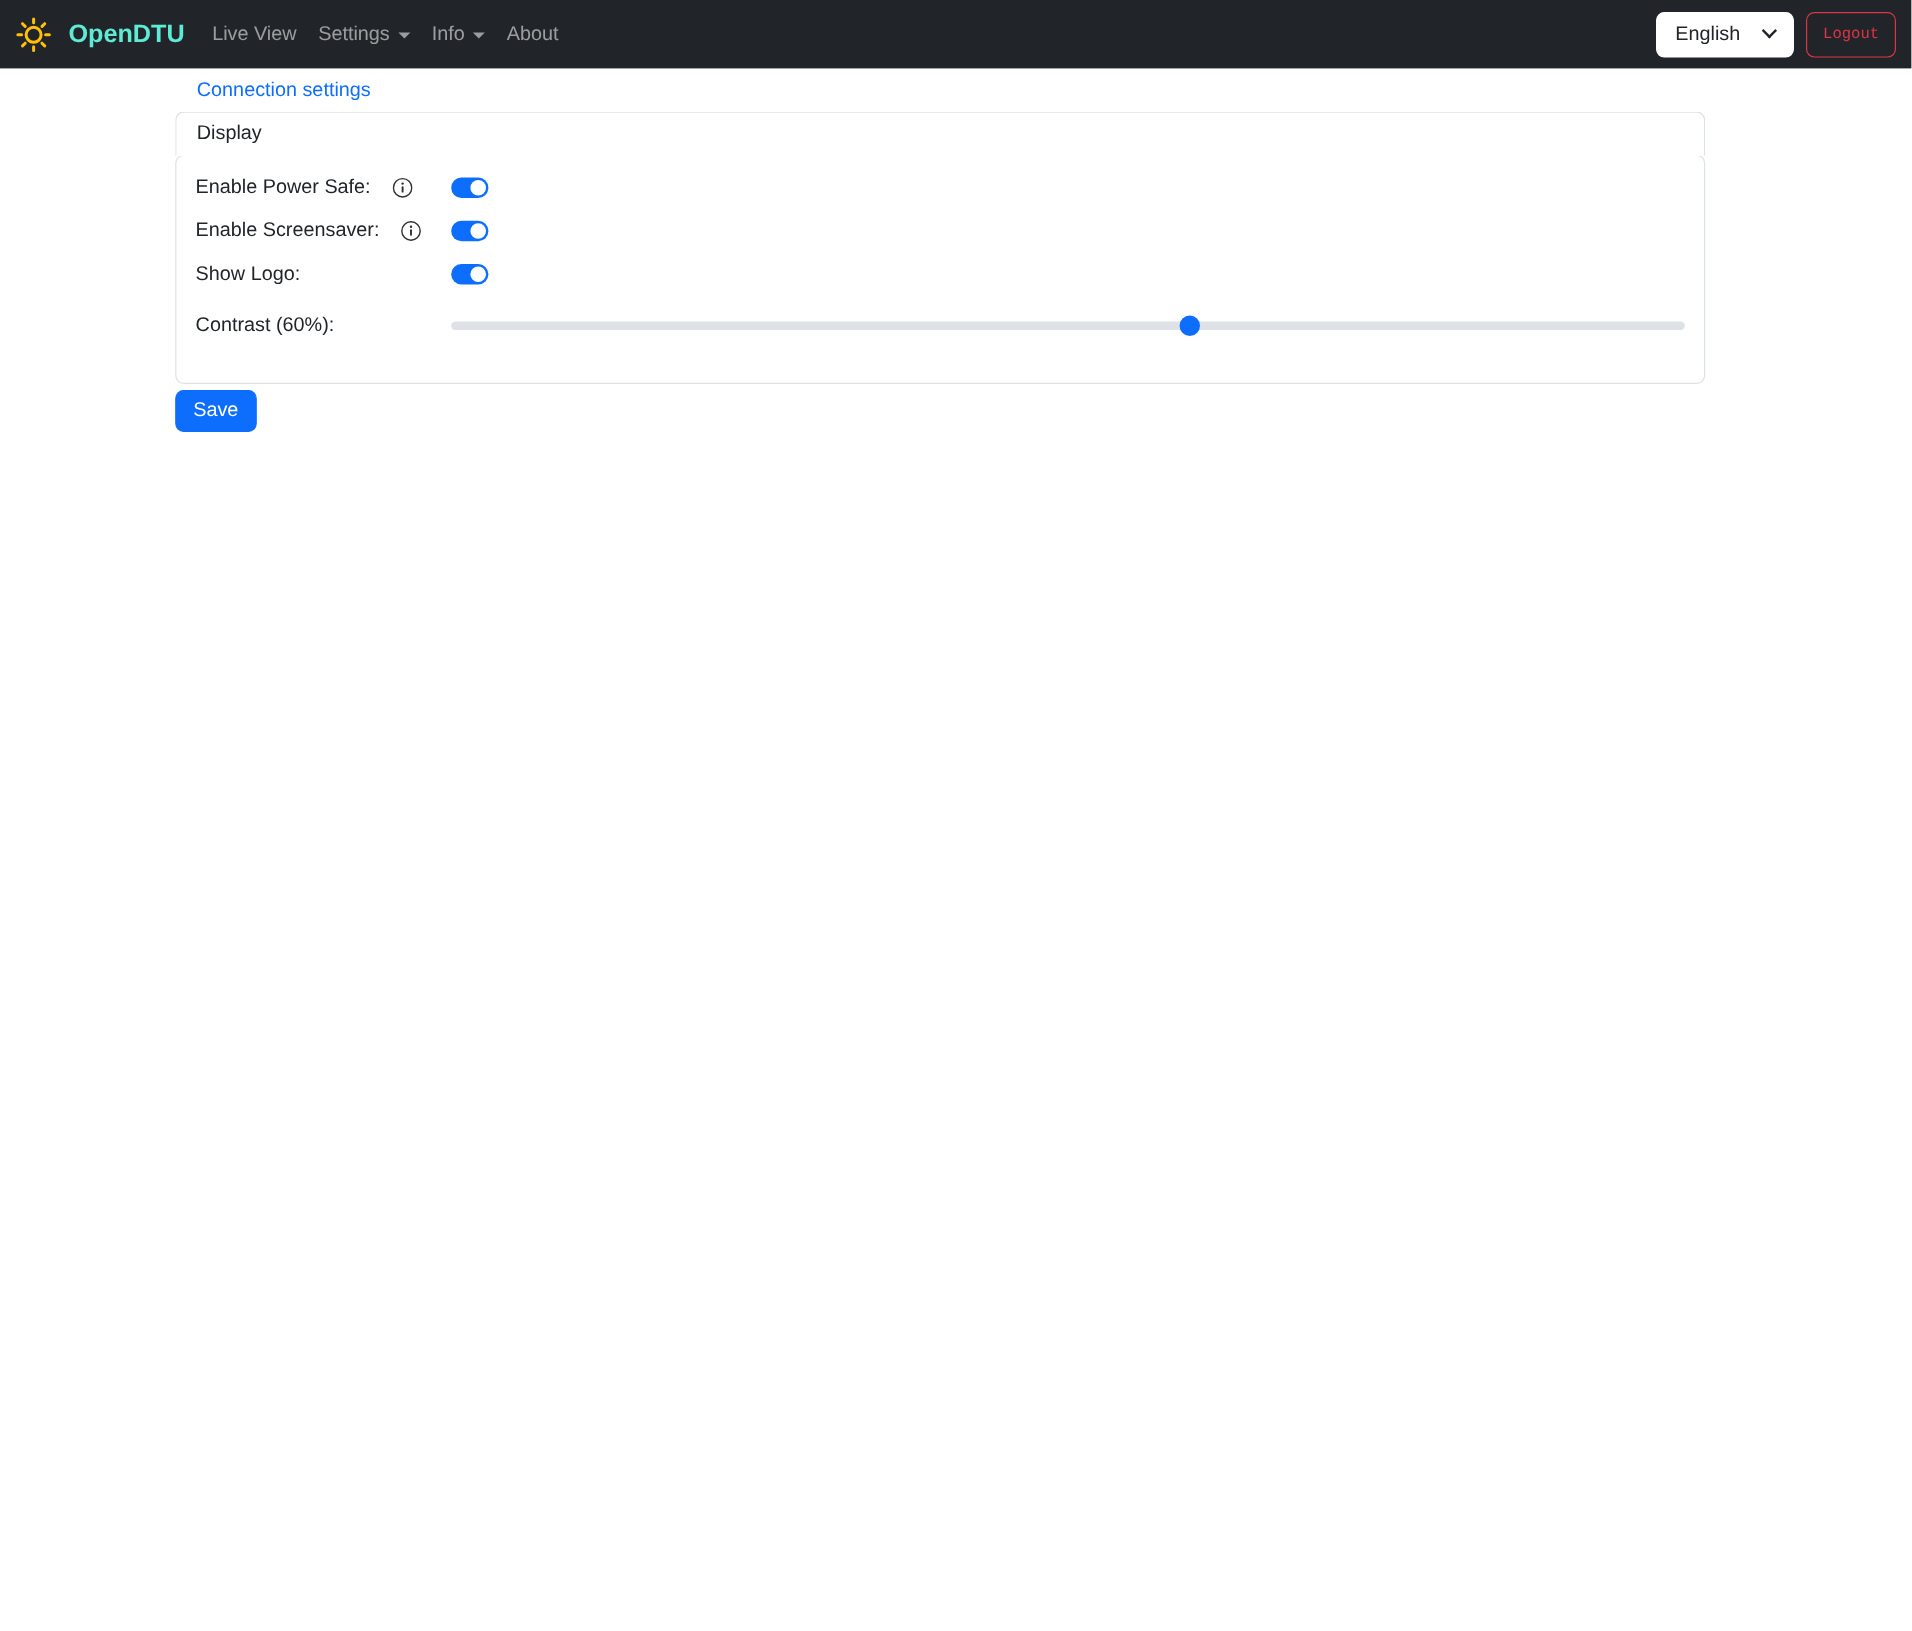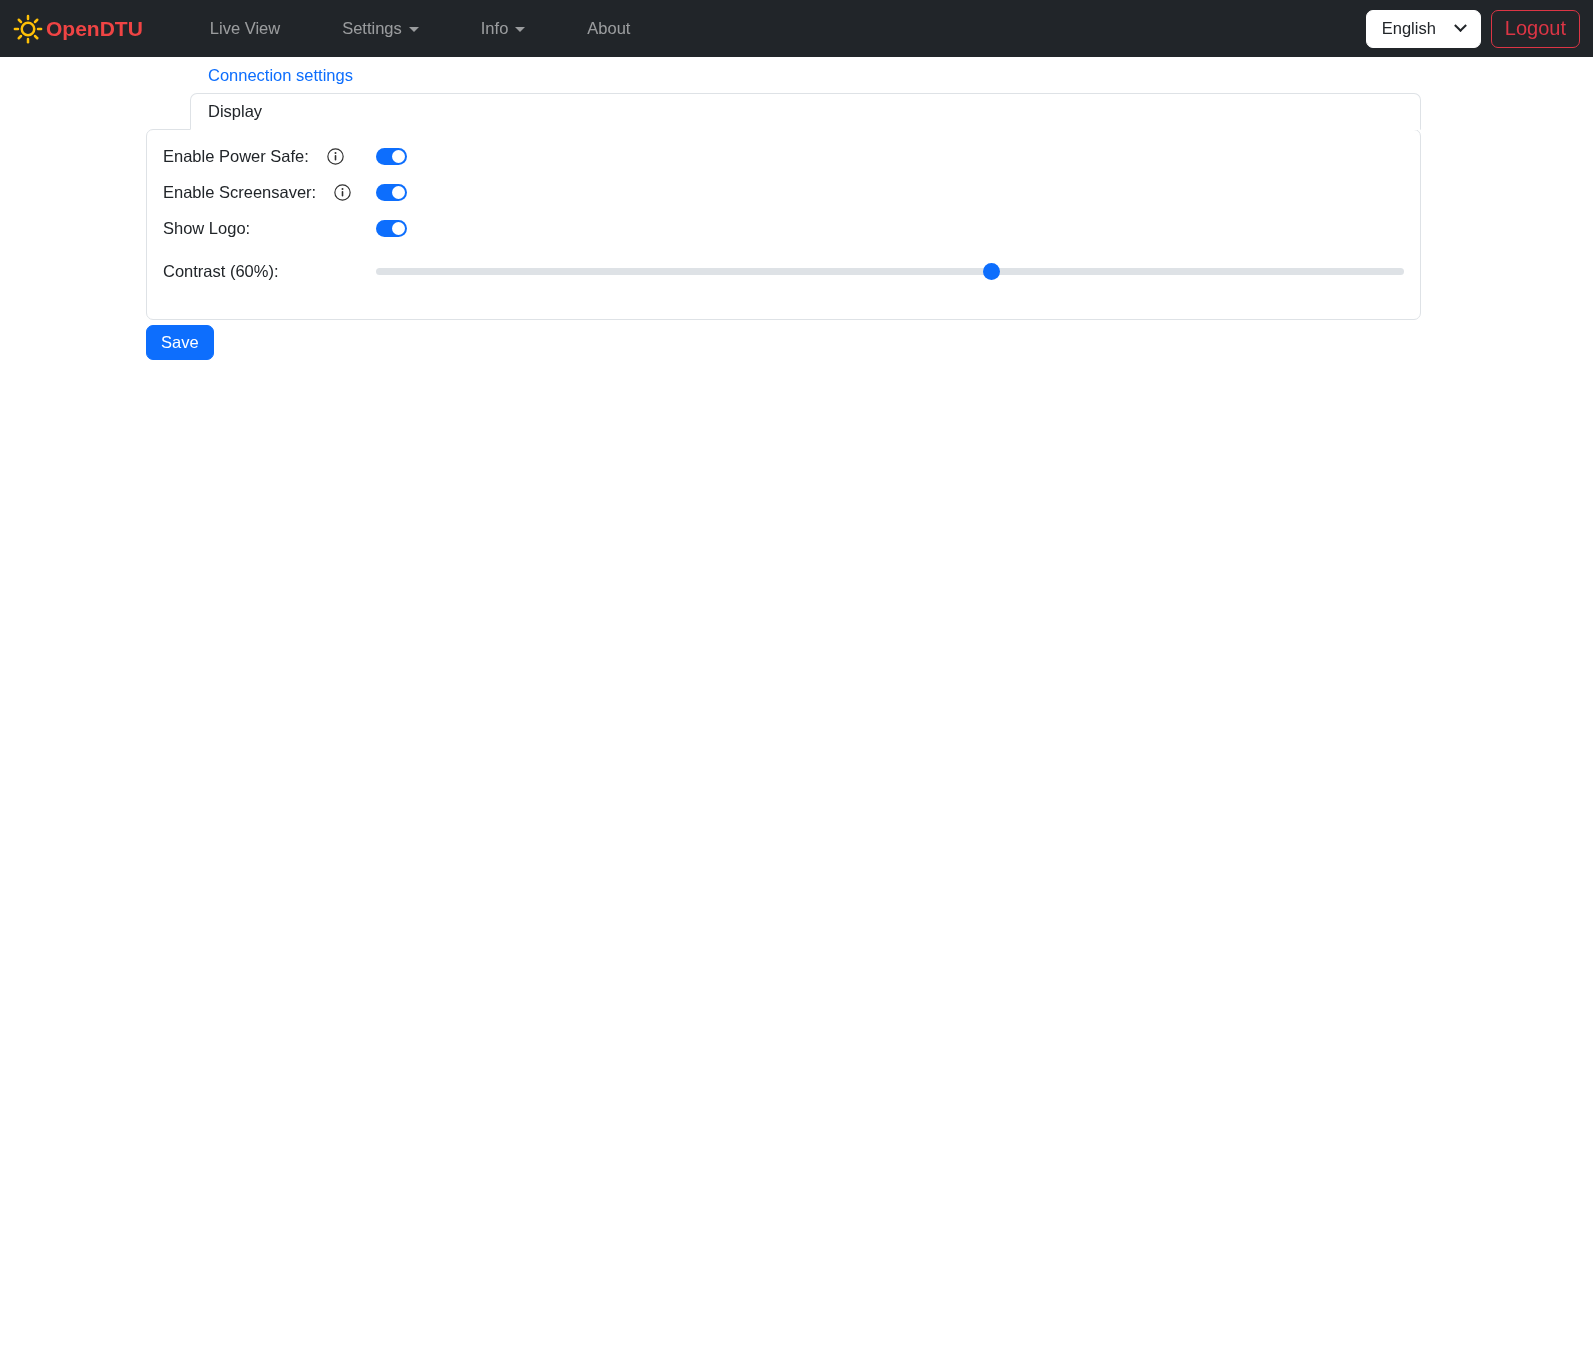--- a/index.html
+++ b/index.html
@@ -5,33 +5,33 @@
   * { box-sizing: border-box; }
   html, body { margin: 0; padding: 0; }
   body {
     width: 1593px; height: 1359px;
     background: #ffffff;
     color: #212529;
     font-family: "Liberation Sans", sans-serif;
     font-size: 16.5px;
     overflow: hidden;
   }
-  a { text-decoration: none; margin-left: 44px; }
+  a { text-decoration: none; }
 
   
   .navbar {
     height: 57px;
     background: #212529;
     display: flex;
     align-items: center;
     padding: 0 13px;
   }
   .brand {
-    display: flex; align-items: center; gap: 3px;
-    color: #ef4444; font-size: 21px; font-weight: bold;
+    display: flex; align-items: center; gap: 14px;
+    color: #5eead4; font-size: 21px; font-weight: bold;
     margin-right: 14px; cursor: pointer;
   }
   .nav-links { display: flex; align-items: center; }
   .nav-link {
     color: rgba(255,255,255,.55);
     padding: 8px 9px;
     display: flex; align-items: center; gap: 7px;
     cursor: pointer;
   }
   .caret-down {
@@ -59,22 +59,22 @@
     transform: rotate(45deg) translate(-2px,-2px);
     display: inline-block;
   }
   .logout-btn {
     height: 38px;
     background: transparent;
     color: #dc3545;
     border: 1px solid #dc3545;
     border-radius: 7px;
     padding: 0 13px;
-    font-size: 20px;
-    font-family: Liberation Sans, sans-serif;
+    font-size: 13px;
+    font-family: Liberation Mono, monospace;
     cursor: pointer;
   }
 
   
   .container { width: 1275px; margin: 0 auto 0 146px; }
   .page-title {
     font-size: 40px;
     font-weight: bold;
     margin: 17px 0 7px 0;
     color: #212529;

